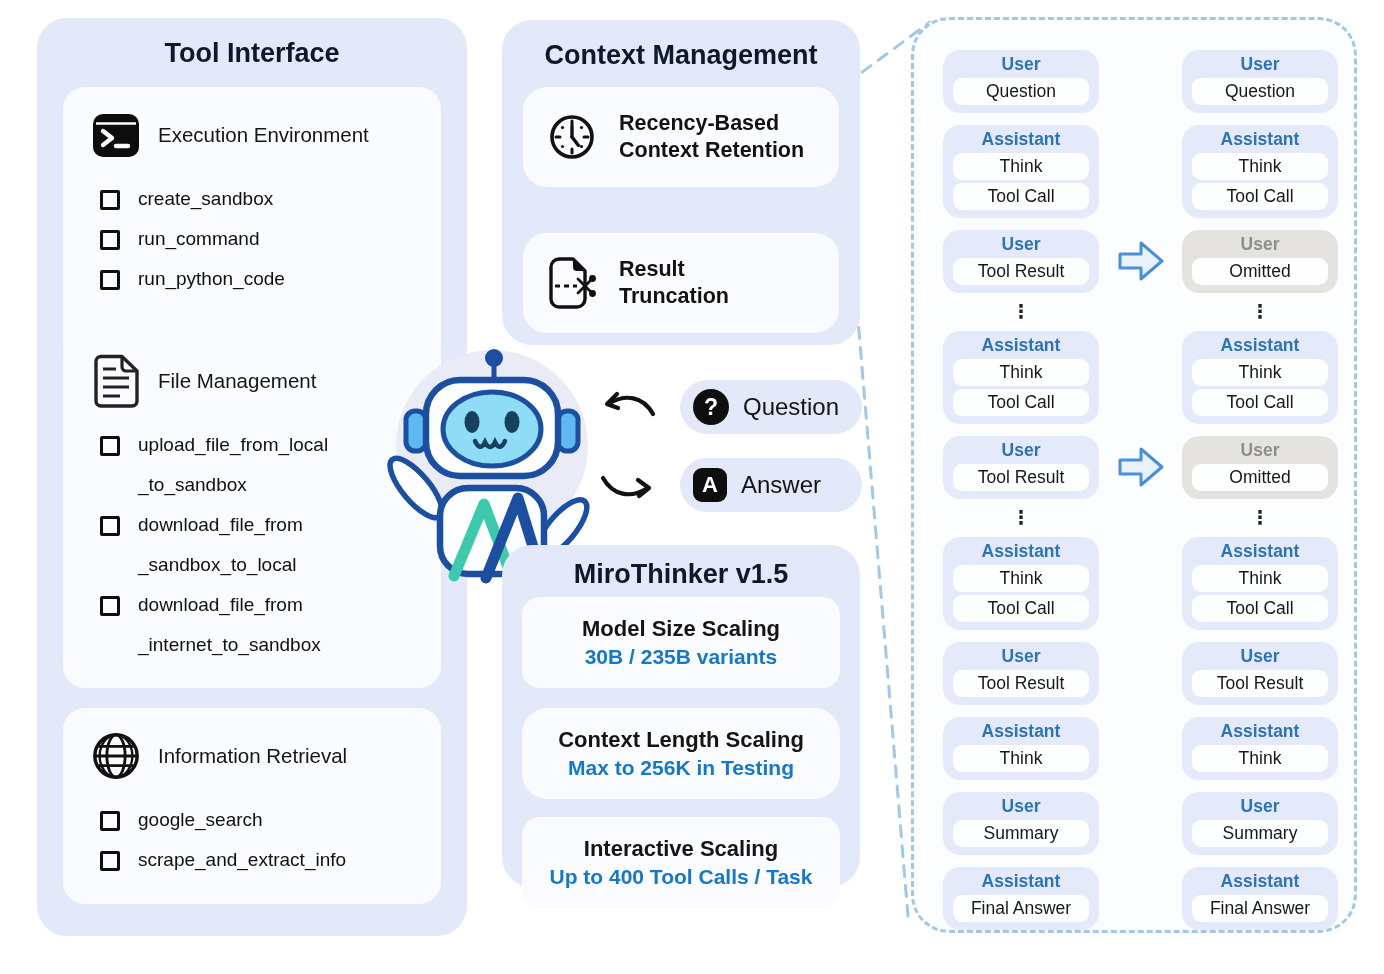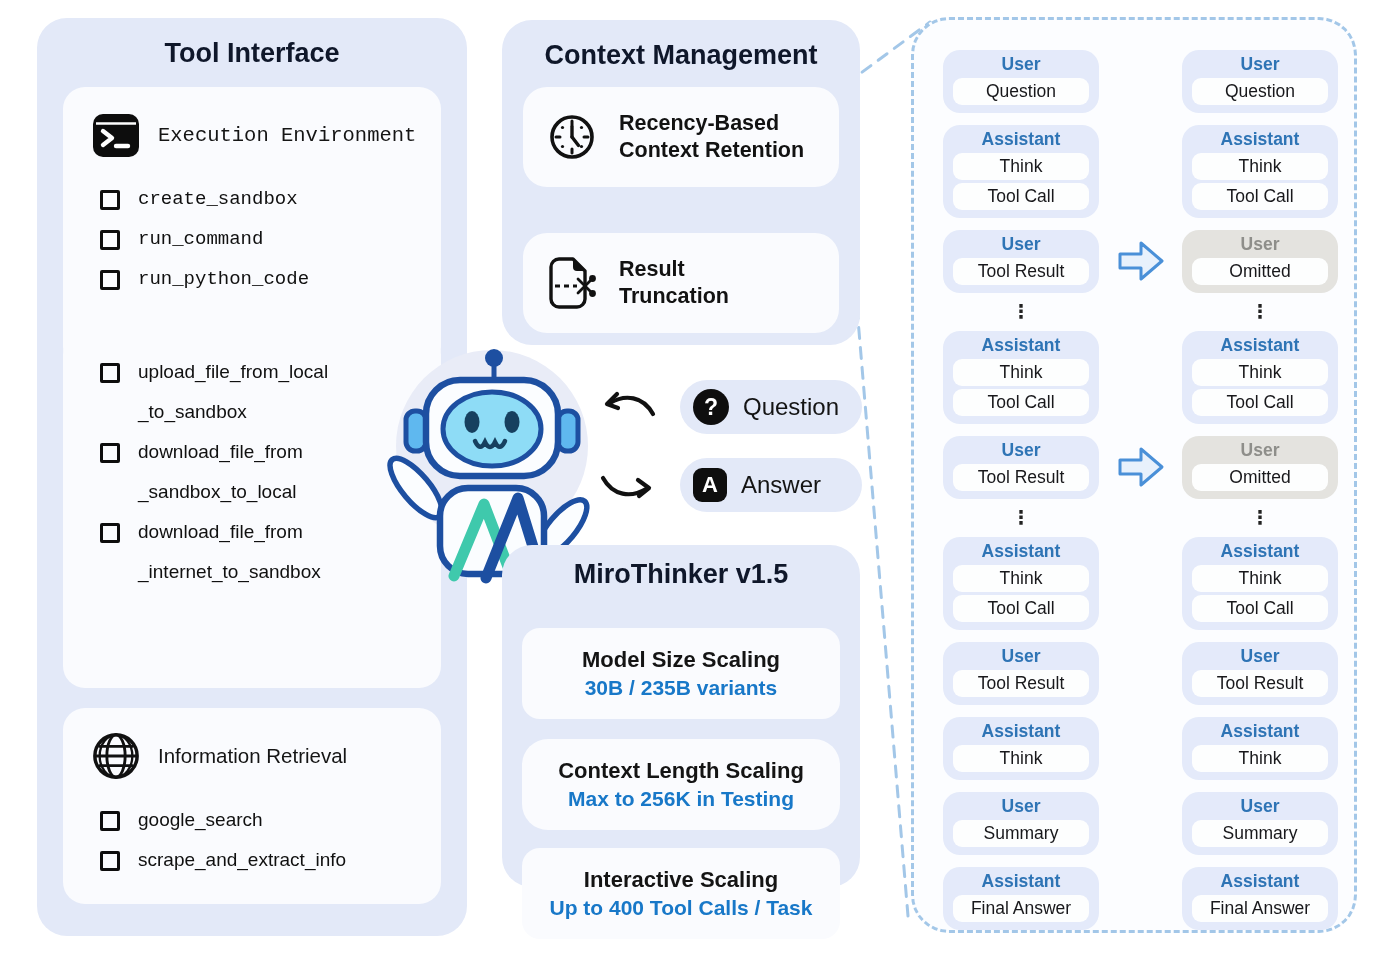--- a/index.html
+++ b/index.html
@@ -5,21 +5,21 @@
   html,body{margin:0;padding:0;background:#fff;}
   body{font-family:"Liberation Sans","DejaVu Sans",sans-serif;}
   #canvas{position:relative;width:1384px;height:974px;background:#fff;overflow:hidden;}
 
   .panel{position:absolute;background:#e3e9f8;border-radius:30px;}
   .panel-title{margin:0;padding-top:20px;text-align:center;font-size:27px;font-weight:600;color:#0f172a;}
 
   
   #left-panel{left:37px;top:18px;width:430px;height:918px;}
   #left-panel .card{position:absolute;left:26px;width:378px;background:#fafbfe;border-radius:22px;}
-  #card-exec{top:69px;height:282px;font-family:Liberation Mono, monospace;}
+  #card-exec{top:69px;height:282px;}
   #card-file{top:315px;height:355px;}
   #card-info{top:690px;height:196px;}
   .card-head{display:flex;align-items:center;gap:17px;padding:23px 0 0 28px;}
   .icon-box{width:50px;height:50px;display:flex;align-items:center;justify-content:center;flex:0 0 auto;}
   .card-heading{font-size:20.5px;font-weight:500;color:#151515;}
   .tool-list{list-style:none;margin:19px 0 0 37px;padding:0;}
   .tool-item{display:flex;gap:18px;}
   .tool-item .cb{width:14px;height:14px;border:3.2px solid #0d0d0d;border-radius:2px;margin-top:11px;flex:0 0 auto;}
   .tool-text{font-size:19px;color:#101010;line-height:40px;white-space:pre-line;}
 
@@ -38,21 +38,21 @@
   .qa-badge.circle{width:36px;height:36px;border-radius:50%;font-size:23px;}
   .qa-badge.square{width:34px;height:34px;border-radius:9px;font-size:22px;}
   .qa-label{font-size:24px;color:#141414;font-weight:500;}
   .curve-arrow{position:absolute;}
   #undo-arrow{left:597px;top:388px;}
   #redo-arrow{left:597px;top:466px;}
 
   
   #model-panel{left:502px;top:545px;width:358px;height:342px;}
   #model-panel .panel-title{padding-top:14px;}
-  .mt-card{position:absolute;left:20px;width:318px;height:91px;background:#fafbfe;border-radius:18px;display:flex;flex-direction:column;align-items:center;justify-content:center;gap:3px;margin-top:31px;}
+  .mt-card{position:absolute;left:20px;width:318px;height:91px;background:#fafbfe;border-radius:18px;display:flex;flex-direction:column;align-items:center;justify-content:center;gap:3px;}
   #mt-card-0{top:52px;}
   #mt-card-1{top:163px;border-radius:26px;}
   #mt-card-2{top:272px;}
   .mt-heading{font-size:22px;font-weight:600;color:#141414;}
   .mt-value{font-size:21px;font-weight:600;color:#1878c8;}
 
   
   #robot{position:absolute;left:370px;top:336px;width:244px;height:252px;}
 
   
@@ -109,20 +109,33 @@
             <span class="tool-text">run_command</span>
           </li>
         <li class="tool-item">
             <span class="cb"></span>
             <span class="tool-text">run_python_code</span>
           </li>
       </ul>
     </div>
 
     <div class="card" id="card-file">
+      <div class="card-head">
+        <span class="icon-box">
+          <svg width="48" height="54" viewBox="0 0 48 54">
+            <path d="M 9 2.5 H 30 L 45 17 V 47 a 5 5 0 0 1 -5 5 H 9 a 5 5 0 0 1 -5 -5 V 7.5 a 5 5 0 0 1 5 -5 Z" fill="#fafbfe" stroke="#222" stroke-width="3.4" stroke-linejoin="round"></path>
+            <path d="M 30 2.5 V 13 a 4 4 0 0 0 4 4 H 45" fill="none" stroke="#222" stroke-width="3.2" stroke-linejoin="round"></path>
+            <line x1="11" y1="15" x2="24" y2="15" stroke="#222" stroke-width="3"></line>
+            <line x1="11" y1="24" x2="37" y2="24" stroke="#222" stroke-width="3"></line>
+            <line x1="11" y1="33" x2="37" y2="33" stroke="#222" stroke-width="3"></line>
+            <line x1="11" y1="42" x2="28" y2="42" stroke="#222" stroke-width="3"></line>
+          </svg>
+        </span>
+        <span class="card-heading">File Management</span>
+      </div>
       <ul class="tool-list">
         <li class="tool-item">
             <span class="cb"></span>
             <span class="tool-text">upload_file_from_local
 _to_sandbox</span>
           </li>
         <li class="tool-item">
             <span class="cb"></span>
             <span class="tool-text">download_file_from
 _sandbox_to_local</span>

